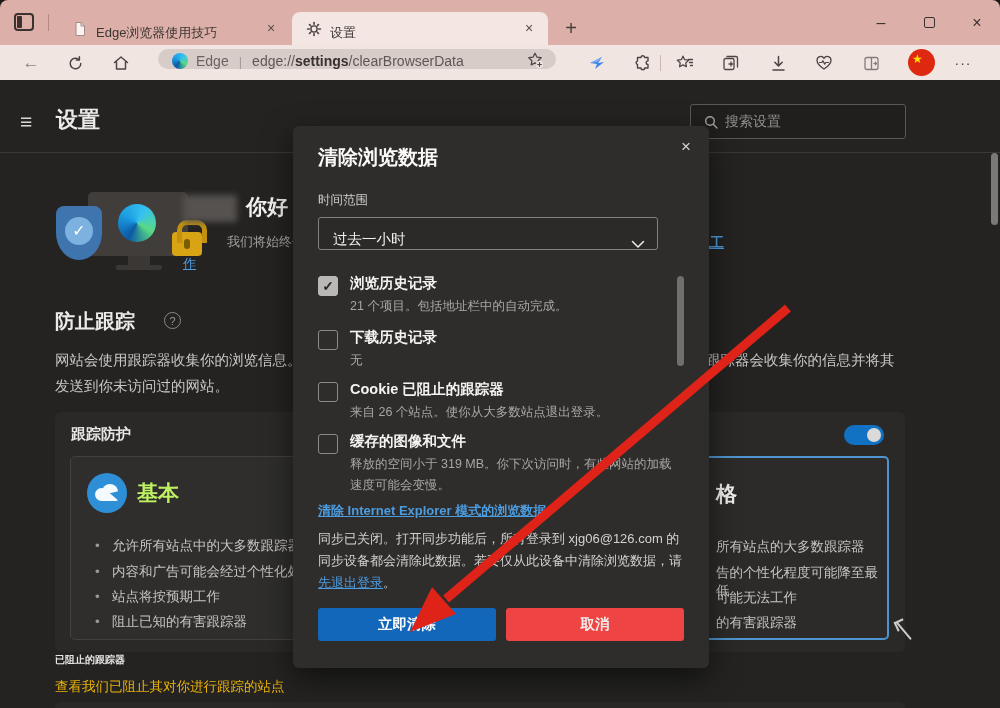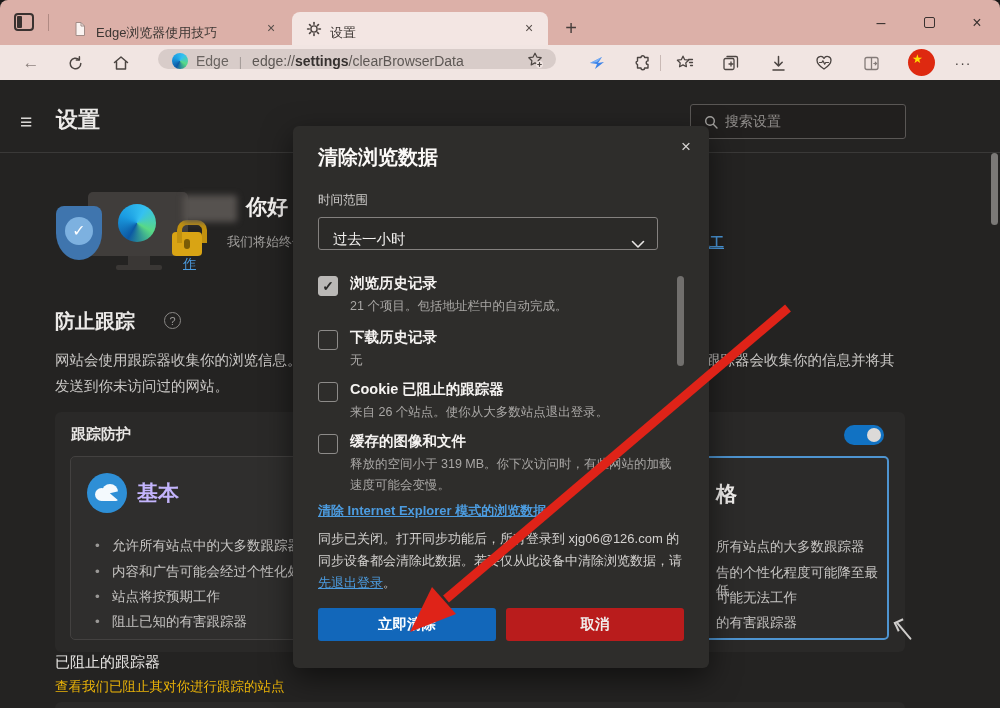--- a/index.html
+++ b/index.html
@@ -80,28 +80,28 @@
   .toggle { position:absolute; left:789px; top:13px; width:40px; height:20px; border-radius:10px; background:#1172c3; }
   .toggle .knob { position:absolute; right:3px; top:3px; width:14px; height:14px; border-radius:50%; background:#dcdad8; }
   .sub-card { position:absolute; top:44px; height:184px; background:#2f2e2d; border-radius:5px; }
   .card-basic { left:15px; width:430px; border:1px solid #434140; }
   .card-strict { left:646px; width:188px; border:2px solid #4e94d0; background:#2c2b2a; }
   .blue-circle { position:absolute; left:16px; top:16px; width:40px; height:40px; border-radius:50%; background:#2e8fd6; }
   .blue-circle .c1 { position:absolute; left:8px; top:15px; width:13px; height:13px; border-radius:50%; background:#f4f9fd; }
   .blue-circle .c2 { position:absolute; left:15px; top:11px; width:16px; height:16px; border-radius:50%; background:#f4f9fd; }
   .blue-circle .c3 { position:absolute; left:14px; top:20px; width:17px; height:8px; background:#f4f9fd; border-radius:2px; }
   .blue-circle .arrowpt { position:absolute; left:24px; top:17px; width:0; height:0; border-left:6px solid transparent; border-right:6px solid transparent; border-bottom:8px solid #2e8fd6; transform:rotate(40deg); }
-  .sc-title { position:absolute; left:66px; top:22px; font-size:21px; font-weight:bold; color:#c4b5fd; }
+  .sc-title { position:absolute; left:66px; top:22px; font-size:21px; font-weight:bold; color:#bef264; }
   .sc-title-strict { position:absolute; left:13px; top:22px; font-size:21px; font-weight:bold; color:#f0eeec; }
   .bullet-row { position:absolute; left:24px; font-size:13.5px; color:#c6c4c2; }
   .bullet-row .dot { display:inline-block; width:17px; color:#9a9896; }
   .strict-row { position:absolute; left:13px; font-size:13.5px; color:#c6c4c2; }
   .cursor-ic { position:absolute; left:200px; top:162px; width:2px; height:22px; background:#cfcdcb; transform:rotate(-40deg); border-radius:1px; }
   .cursor-ic::after { content:""; position:absolute; left:-3px; top:-1px; width:8px; height:8px; border-left:2px solid #cfcdcb; border-top:2px solid #cfcdcb; transform:rotate(15deg); }
-  .blocked-title { position:absolute; left:55px; top:573px; font-size:15px; font-weight:normal; color:#e8e6e4; }
+  .blocked-title { position:absolute; left:55px; top:573px; font-size:10px; font-weight:bold; color:#e8e6e4; }
   .blocked-desc { position:absolute; left:55px; top:598px; font-size:13.5px; color:#eab308; }
   .next-card-sliver { position:absolute; left:55px; top:622px; width:850px; height:6px; background:#2a2928; border-radius:6px 6px 0 0; }
 
   
   .dialog { position:absolute; left:293px; top:126px; width:416px; height:542px; background:#2e2d2b; border-radius:6px; box-shadow:0 10px 30px rgba(0,0,0,.55); z-index:20; }
   .dlg-title { position:absolute; left:25px; top:18px; font-size:20px; font-weight:bold; color:#fbf9f7; }
   .dlg-close { position:absolute; left:380px; top:8px; width:26px; height:26px; text-align:center; line-height:25px; font-size:17px; color:#d6d4d2; border-radius:4px; }
   .dlg-range-lab { position:absolute; left:25px; top:66px; font-size:12.5px; color:#cfcdcb; }
   .dlg-select { position:absolute; left:25px; top:91px; width:340px; height:33px; background:#2b2a28; border:1px solid #84817f; border-radius:3px; display:flex; align-items:flex-end; }
   .dlg-select .val { margin-left:14px; font-size:14.5px; color:#f2f0ee; }
@@ -110,21 +110,21 @@
   .cb { position:absolute; left:0; top:2px; width:20px; height:20px; border:1px solid #8d8b89; border-radius:3px; background:transparent; text-align:center; line-height:19px; font-size:14px; color:transparent; }
   .cb.checked { background:#bab8b6; border-color:#bab8b6; color:#292827; font-weight:bold; }
   .row .lab { position:absolute; left:32px; top:0; font-size:14.5px; font-weight:bold; color:#f5f3f1; white-space:nowrap; }
   .row .sub { position:absolute; left:32px; top:22px; width:328px; font-size:12.5px; color:#a9a7a5; line-height:21px; }
   .r1 { top:148px; } .r2 { top:202px; } .r3 { top:254px; } .r4 { top:306px; }
   .dlg-scroll { position:absolute; left:384px; top:150px; width:7px; height:90px; background:#716f6d; border-radius:4px; }
   .ie-link { position:absolute; left:25px; top:376px; font-size:13px; font-weight:bold; }
   .sync-note { position:absolute; left:25px; top:402px; width:370px; font-size:13px; line-height:22px; color:#d4d2d0; }
   .btn { position:absolute; top:482px; width:178px; height:33px; border:none; border-radius:3px; font-size:14.5px; font-weight:bold; font-family:inherit; }
   .btn-primary { left:25px; background:#1267ba; color:#ffffff; }
-  .btn-secondary { left:213px; background:#b91c1c; color:#f0eeec; }
+  .btn-secondary { left:213px; background:#ef4444; color:#f0eeec; }
 
   
   .arrow-svg { position:absolute; left:0; top:0; z-index:50; pointer-events:none; }
 
   svg.ic { display:block; }
 </style>
 </head>
 <body>
 
 <div class="window">

